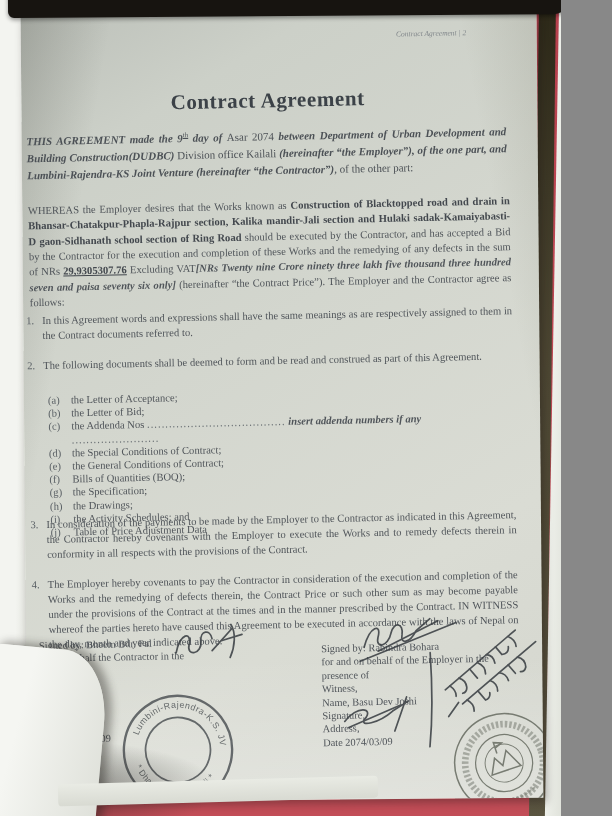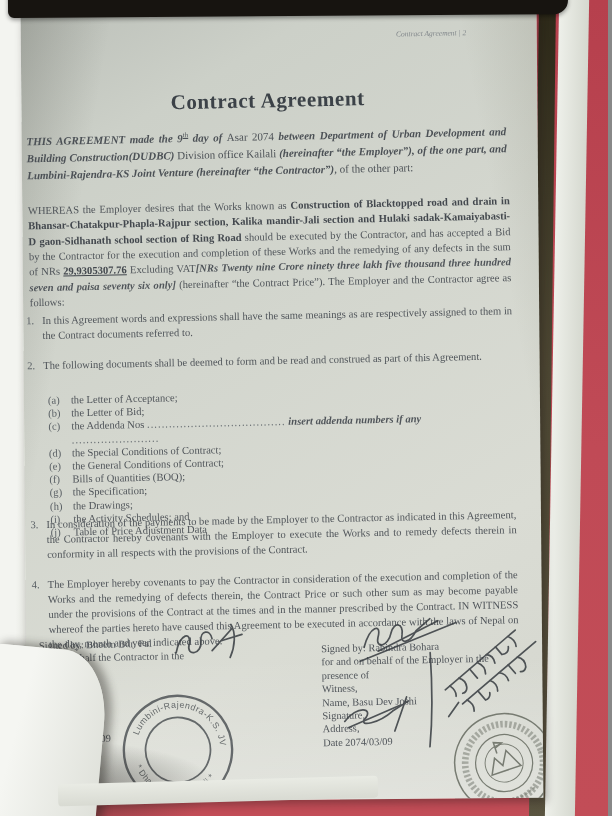--- a/index.html
+++ b/index.html
@@ -1,18 +1,18 @@
 <!DOCTYPE html>
 <html><head>
 <meta charset="utf-8">
 <style>
   html,body{margin:0;padding:0;background:#888;}
-  .photo{position:relative;width:608px;height:816px;overflow:hidden;
+  .photo{position:relative;width:515px;height:816px;overflow:hidden;
     background:linear-gradient(180deg,#b6404d 0%,#c04a56 55%,#c24d57 100%);
-    font-family:"Liberation Serif","DejaVu Serif",serif;color:#50555a;}
+    font-family:"Liberation Serif","DejaVu Serif",serif;color:#50555a;padding-left:46px;}
   
   .edge-left{position:absolute;left:-8px;top:-4px;width:46px;height:830px;
     background:linear-gradient(90deg,#f3f4f0 55%,#d9dbd3);transform:rotate(.5deg);}
   
   .edge-top{position:absolute;left:8px;top:-8px;width:560px;height:24px;background:#171410;
     border-radius:2px 2px 14px 6px;transform:rotate(-.4deg);box-shadow:0 2px 4px rgba(0,0,0,.4);}
   
   .edge-right-dark{position:absolute;left:534px;top:-2px;width:17px;height:822px;
     background:linear-gradient(180deg,#2c2818 0%,#4d4733 45%,#5a5440 100%);transform:rotate(.7deg);}
   

